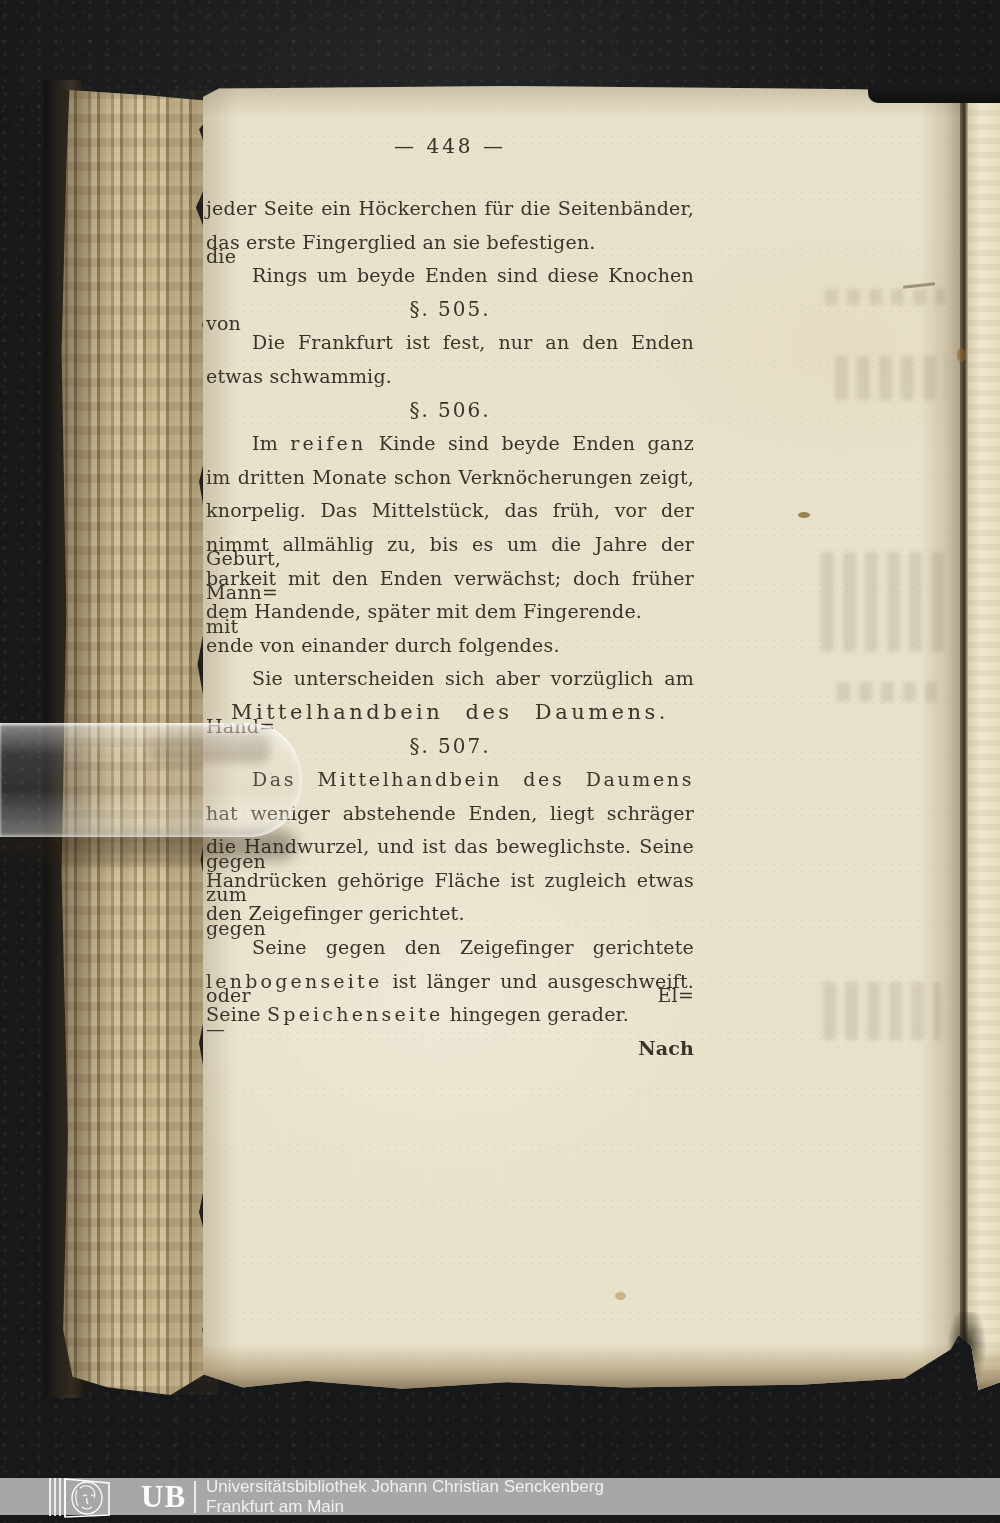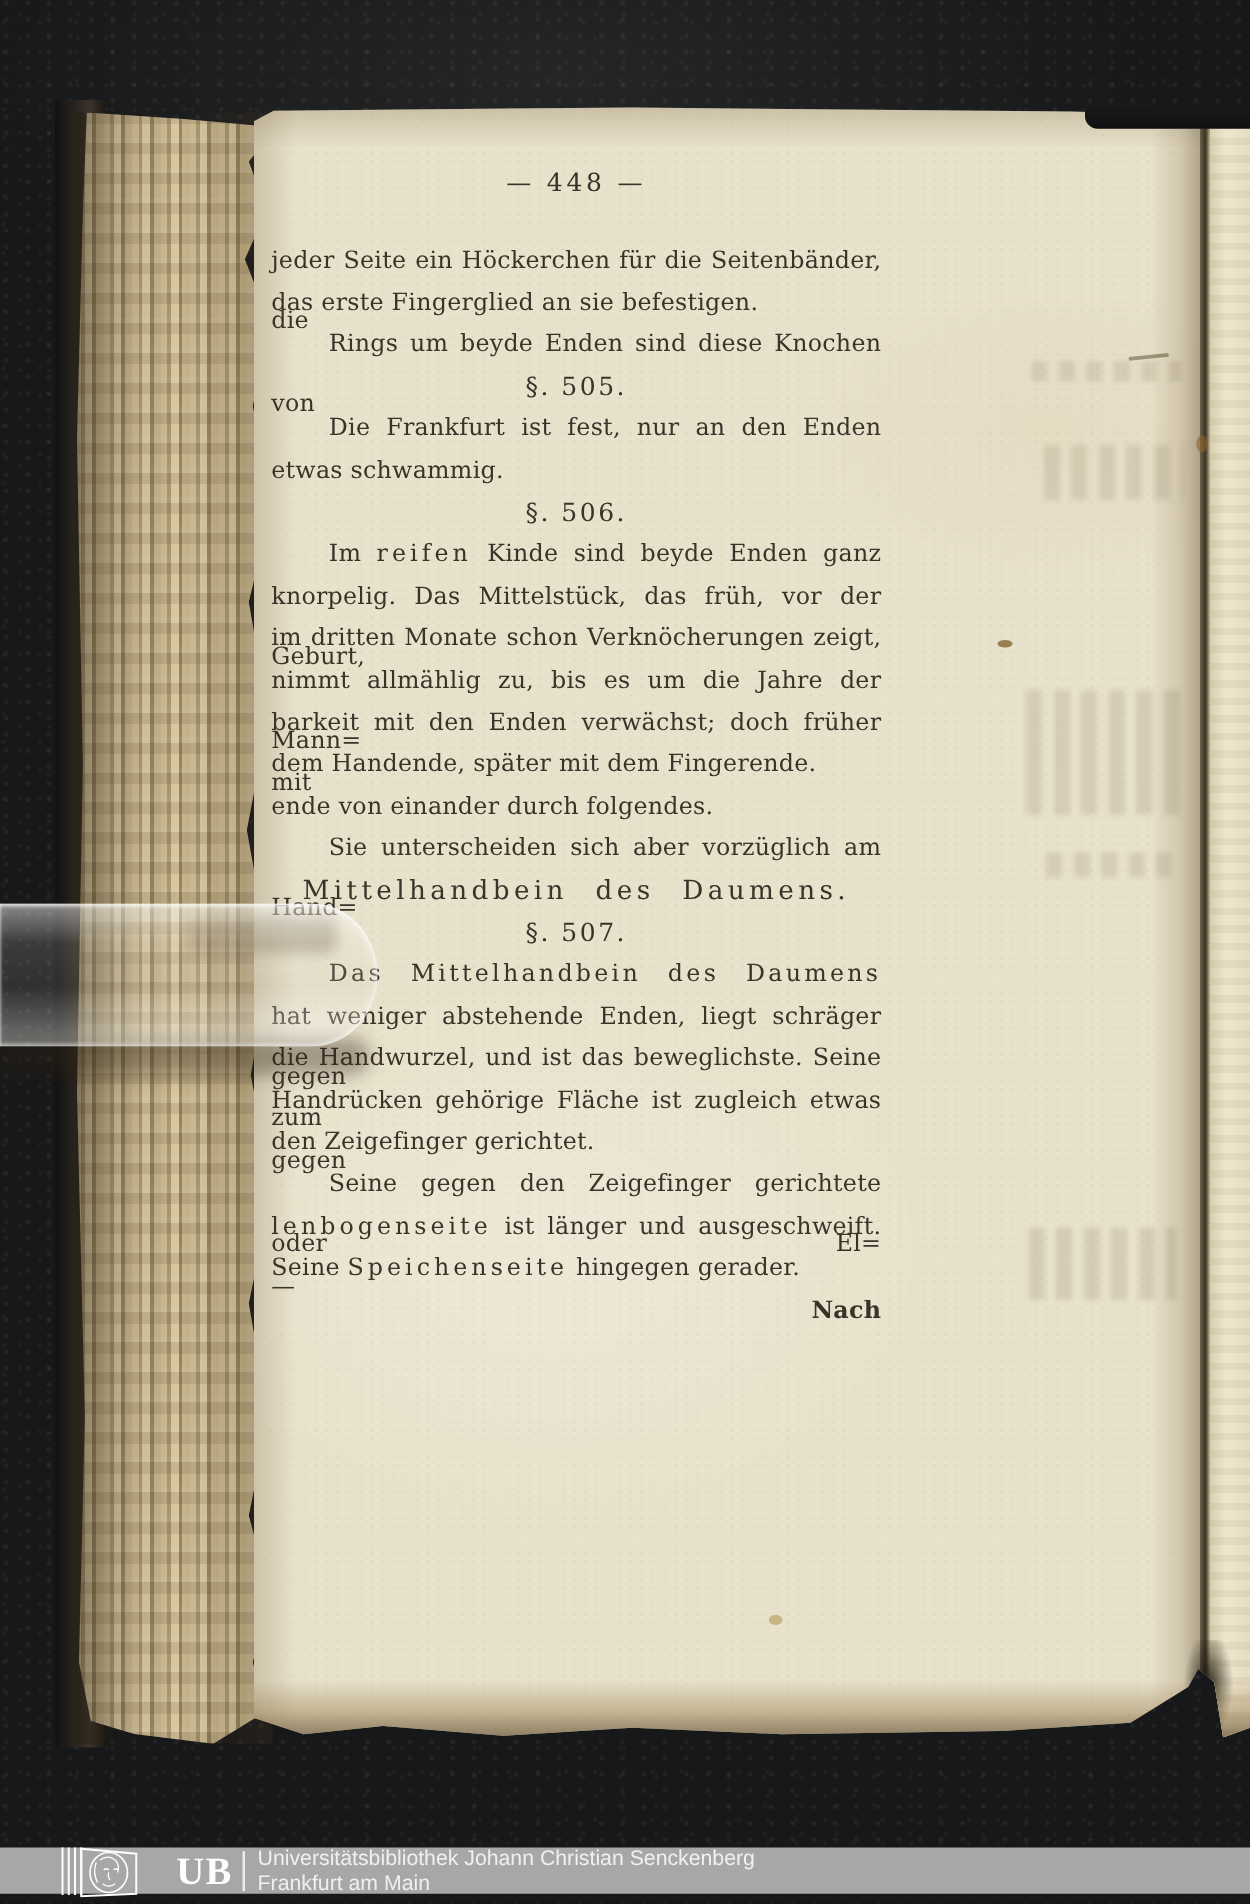--- a/index.html
+++ b/index.html
@@ -56,21 +56,21 @@
   .fold-bottom-blob{position:absolute;left:744px;top:1228px;width:40px;height:78px;
     background:radial-gradient(ellipse at 50% 45%, rgba(25,20,10,0.85), rgba(25,20,10,0) 70%);}
 
   
   .ghost{position:absolute;filter:blur(2px);opacity:0.55;
     background:repeating-linear-gradient(90deg, rgba(118,106,82,0.30) 0 13px, transparent 13px 22px);}
   .stain{position:absolute;border-radius:50%;}
   .pencil-mark{position:absolute;background:rgba(95,85,60,0.55);transform:rotate(-6deg);}
 
   
-  .text-block{position:absolute;left:217px;top:128px;width:488px;color:#3b322a;}
+  .text-block{position:absolute;left:206px;top:128px;width:488px;color:#3b322a;}
   .line{height:33.6px;line-height:48px;font-size:19px;letter-spacing:0.2px;white-space:nowrap;}
   .line.j{text-align:justify;text-align-last:justify;white-space:normal;}
   .line.jl{text-align:left;white-space:normal;}
   .line.c{text-align:center;white-space:normal;}
   .line.r{text-align:right;font-weight:bold;}
   .line.ind{text-indent:46px;}
   .line.pn{height:46px;line-height:36px;text-align:center;font-size:20px;letter-spacing:3px;margin-bottom:10px;}
   .line.sec{font-size:20px;letter-spacing:2px;}
   .line.head{font-size:21px;letter-spacing:3.5px;word-spacing:12px;}
   .sp{letter-spacing:3.2px;word-spacing:8px;}
@@ -134,22 +134,22 @@
   <div class="text-block">
       <div class="line pn">—  448  —</div>
       <div class="line j">jeder Seite ein Höckerchen für die Seitenbänder, die</div>
       <div class="line jl">das erste Fingerglied an sie befestigen.</div>
       <div class="line j ind">Rings um beyde Enden sind diese Knochen von</div>
       <div class="line c sec">§.  505.</div>
       <div class="line j ind">Die Frankfurt ist fest, nur an den Enden</div>
       <div class="line jl">etwas schwammig.</div>
       <div class="line c sec">§.  506.</div>
       <div class="line j ind"><span>Im </span><span class="sp">reifen</span><span> Kinde sind beyde Enden ganz</span></div>
+      <div class="line j">im dritten Monate schon Verknöcherungen zeigt,</div>
       <div class="line j">knorpelig. Das Mittelstück, das früh, vor der Geburt,</div>
-      <div class="line j">im dritten Monate schon Verknöcherungen zeigt,</div>
       <div class="line j">nimmt allmählig zu, bis es um die Jahre der Mann=</div>
       <div class="line j">barkeit mit den Enden verwächst; doch früher mit</div>
       <div class="line jl">dem Handende, später mit dem Fingerende.</div>
       <div class="line jl">ende von einander durch folgendes.</div>
       <div class="line j ind">Sie unterscheiden sich aber vorzüglich am Hand=</div>
       <div class="line c head">Mittelhandbein des Daumens.</div>
       <div class="line c sec">§.  507.</div>
       <div class="line j ind spl">Das Mittelhandbein des Daumens</div>
       <div class="line j">hat weniger abstehende Enden, liegt schräger gegen</div>
       <div class="line j">die Handwurzel, und ist das beweglichste. Seine zum</div>

